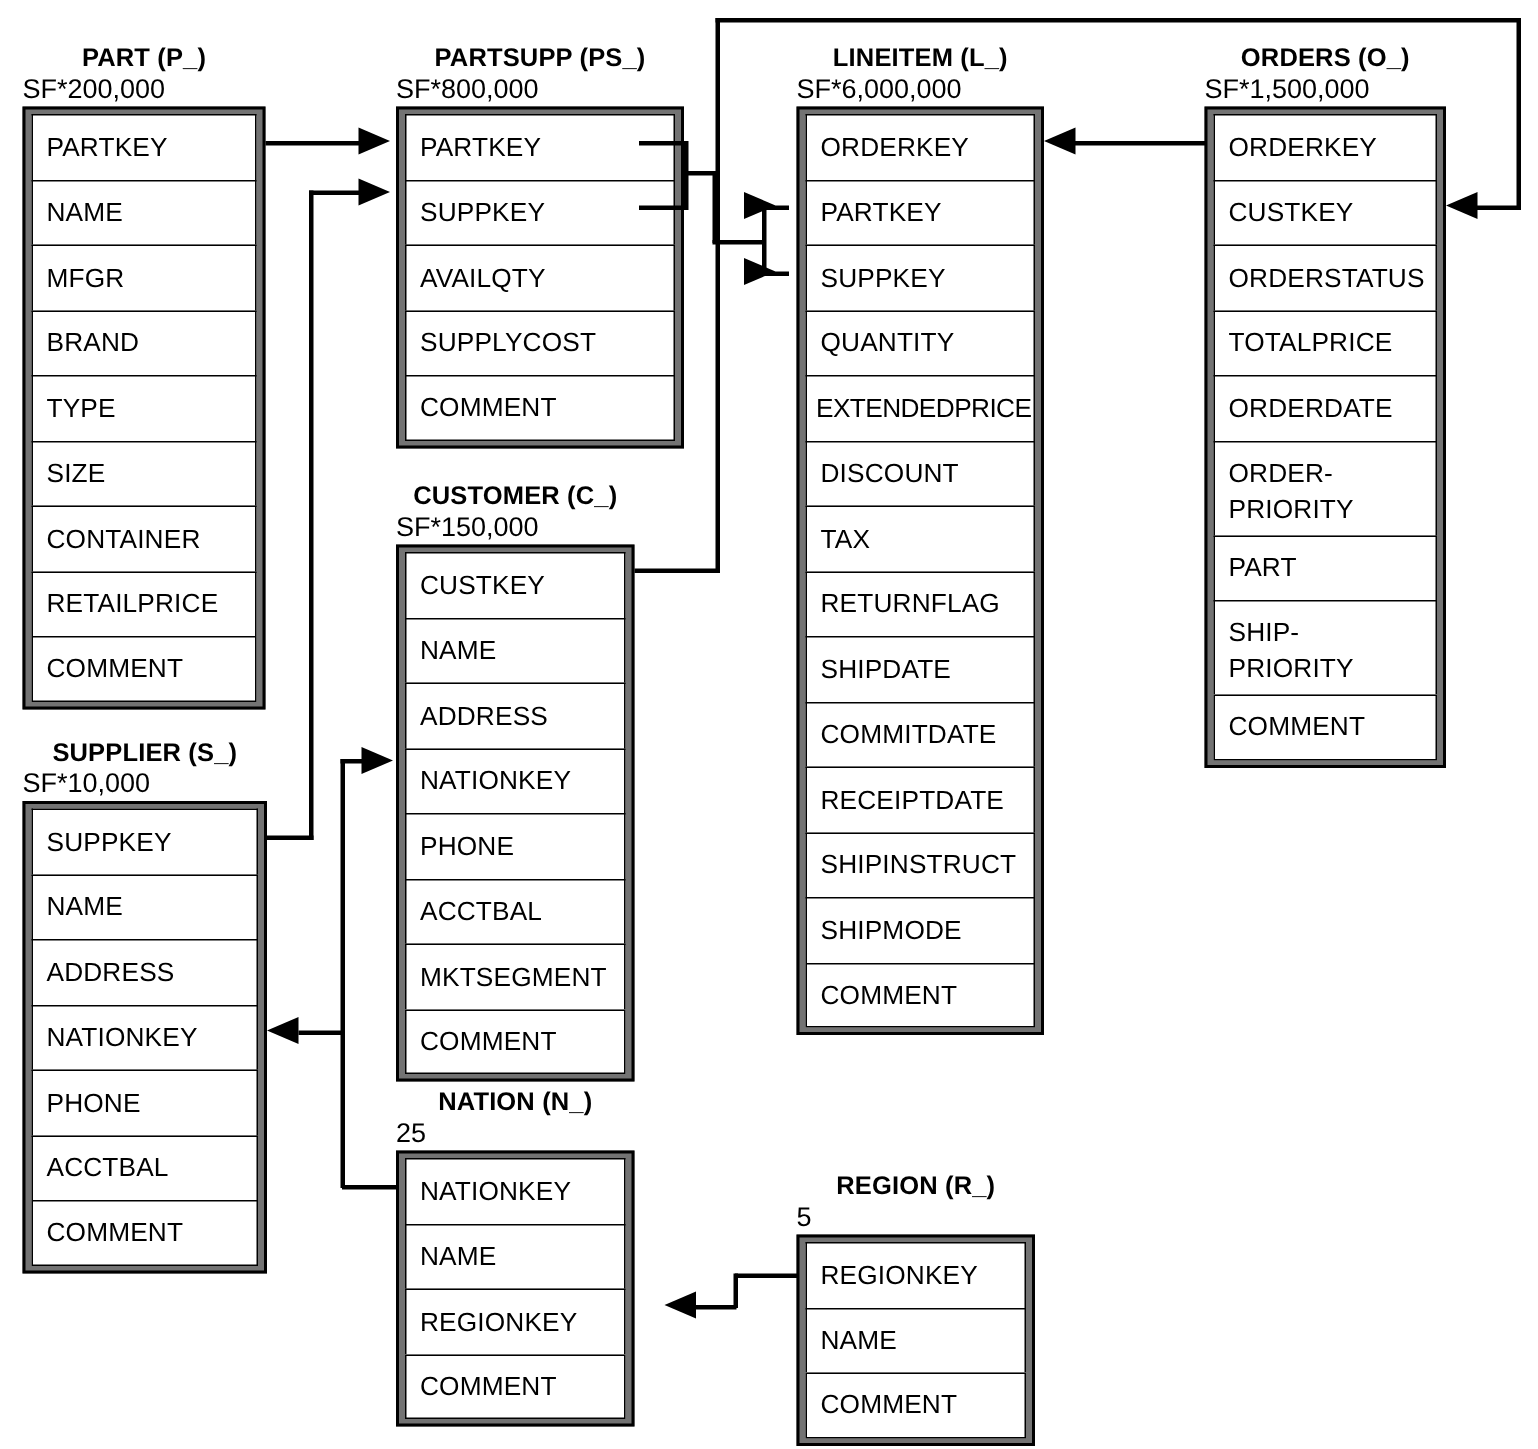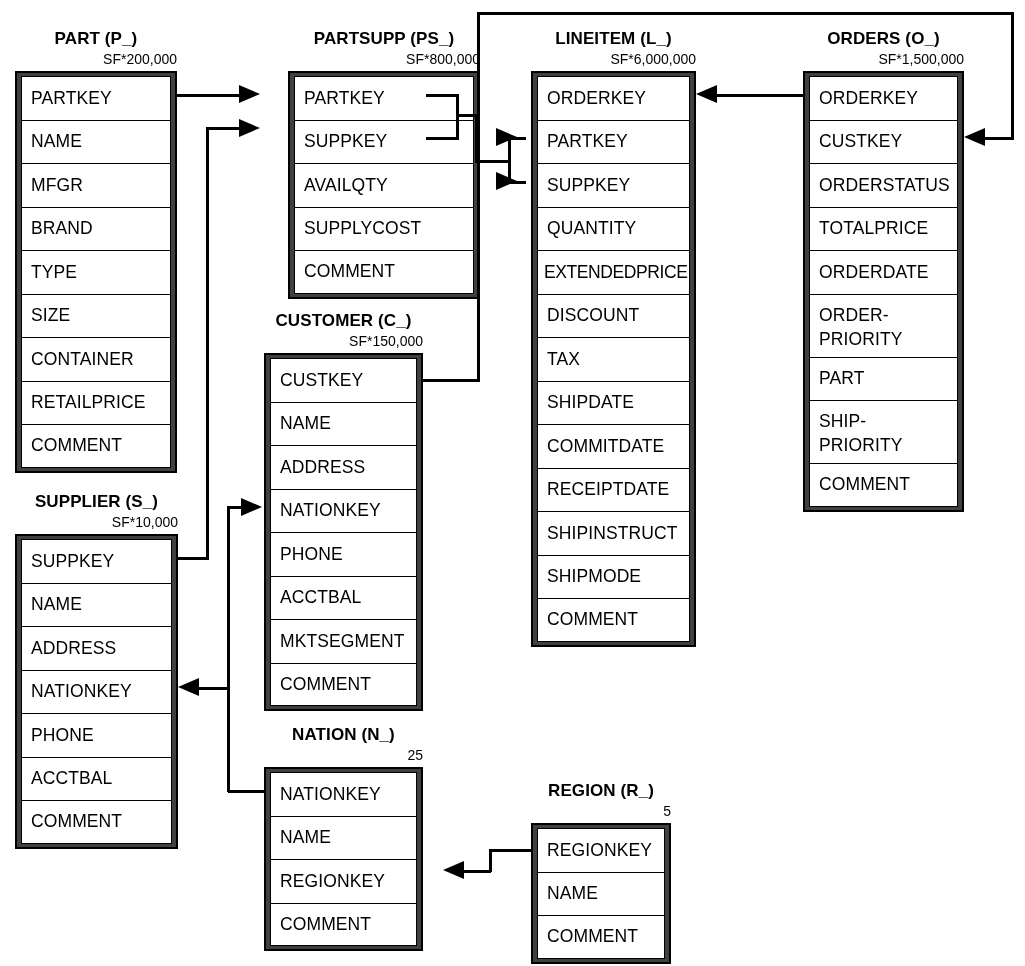--- a/index.html
+++ b/index.html
@@ -22,32 +22,32 @@
 
   .tbl-title{
     font-weight:bold;
     font-size:17px;
     text-align:center;
     line-height:21px;
     white-space:nowrap;
     letter-spacing:.1px;
   }
   .tbl-card{
-    font-size:14px;
-    text-align:right;
+    font-size:18px;
+    text-align:left;
     line-height:20px;
     white-space:nowrap;
   }
 
   .tbl-body{
     position:relative;
     border:2.5px solid #000;
     border-top:2.5px solid #000;
     box-sizing:border-box;
-    background:#404040;
+    background:#737373;
     margin-top:2px;
   }
   
   .rows{
     box-sizing:border-box;
     padding:3px 4px 3px 4px;
   }
   .row{
     position:relative;
     box-sizing:border-box;
@@ -104,21 +104,21 @@
         <div class="row">BRAND</div>
         <div class="row">TYPE</div>
         <div class="row">SIZE</div>
         <div class="row">CONTAINER</div>
         <div class="row">RETAILPRICE</div>
         <div class="row">COMMENT</div>
       </div>
     </div>
   </div>
 
-  <div class="table-block" style="left:264px; top:28px; width:192px;margin-left:24px;">
+  <div class="table-block" style="left:264px; top:28px; width:192px;">
     <div class="tbl-title">PARTSUPP (PS_)</div>
     <div class="tbl-card">SF*800,000</div>
     <div class="tbl-body">
       <div class="rows">
         <div class="row">PARTKEY</div>
         <div class="row">SUPPKEY</div>
         <div class="row">AVAILQTY</div>
         <div class="row">SUPPLYCOST</div>
         <div class="row">COMMENT</div>
       </div>
@@ -130,20 +130,21 @@
     <div class="tbl-card">SF*6,000,000</div>
     <div class="tbl-body">
       <div class="rows">
         <div class="row">ORDERKEY</div>
         <div class="row">PARTKEY</div>
         <div class="row">SUPPKEY</div>
         <div class="row">QUANTITY</div>
         <div class="row overflow">EXTENDEDPRICE</div>
         <div class="row">DISCOUNT</div>
         <div class="row">TAX</div>
+        <div class="row">RETURNFLAG</div>
         <div class="row">SHIPDATE</div>
         <div class="row">COMMITDATE</div>
         <div class="row">RECEIPTDATE</div>
         <div class="row">SHIPINSTRUCT</div>
         <div class="row">SHIPMODE</div>
         <div class="row">COMMENT</div>
       </div>
     </div>
   </div>
 
@@ -164,21 +165,21 @@
         <div class="row">PART</div>
         <div class="row two-line">
           <span>SHIP-</span>
           <span>PRIORITY</span>
         </div>
         <div class="row">COMMENT</div>
       </div>
     </div>
   </div>
 
-  <div class="table-block" style="left:264px; top:310px; width:159px;">
+  <div class="table-block" style="left:264px; top:320px; width:159px;">
     <div class="tbl-title">CUSTOMER (C_)</div>
     <div class="tbl-card">SF*150,000</div>
     <div class="tbl-body">
       <div class="rows">
         <div class="row">CUSTKEY</div>
         <div class="row">NAME</div>
         <div class="row">ADDRESS</div>
         <div class="row">NATIONKEY</div>
         <div class="row">PHONE</div>
         <div class="row">ACCTBAL</div>
@@ -210,21 +211,21 @@
     <div class="tbl-body">
       <div class="rows">
         <div class="row">NATIONKEY</div>
         <div class="row">NAME</div>
         <div class="row">REGIONKEY</div>
         <div class="row">COMMENT</div>
       </div>
     </div>
   </div>
 
-  <div class="table-block" style="left:531px; top:780px; width:140px;">
+  <div class="table-block" style="left:531px; top:780px; width:159px;">
     <div class="tbl-title">REGION (R_)</div>
     <div class="tbl-card">5</div>
     <div class="tbl-body">
       <div class="rows">
         <div class="row">REGIONKEY</div>
         <div class="row">NAME</div>
         <div class="row">COMMENT</div>
       </div>
     </div>
   </div>

